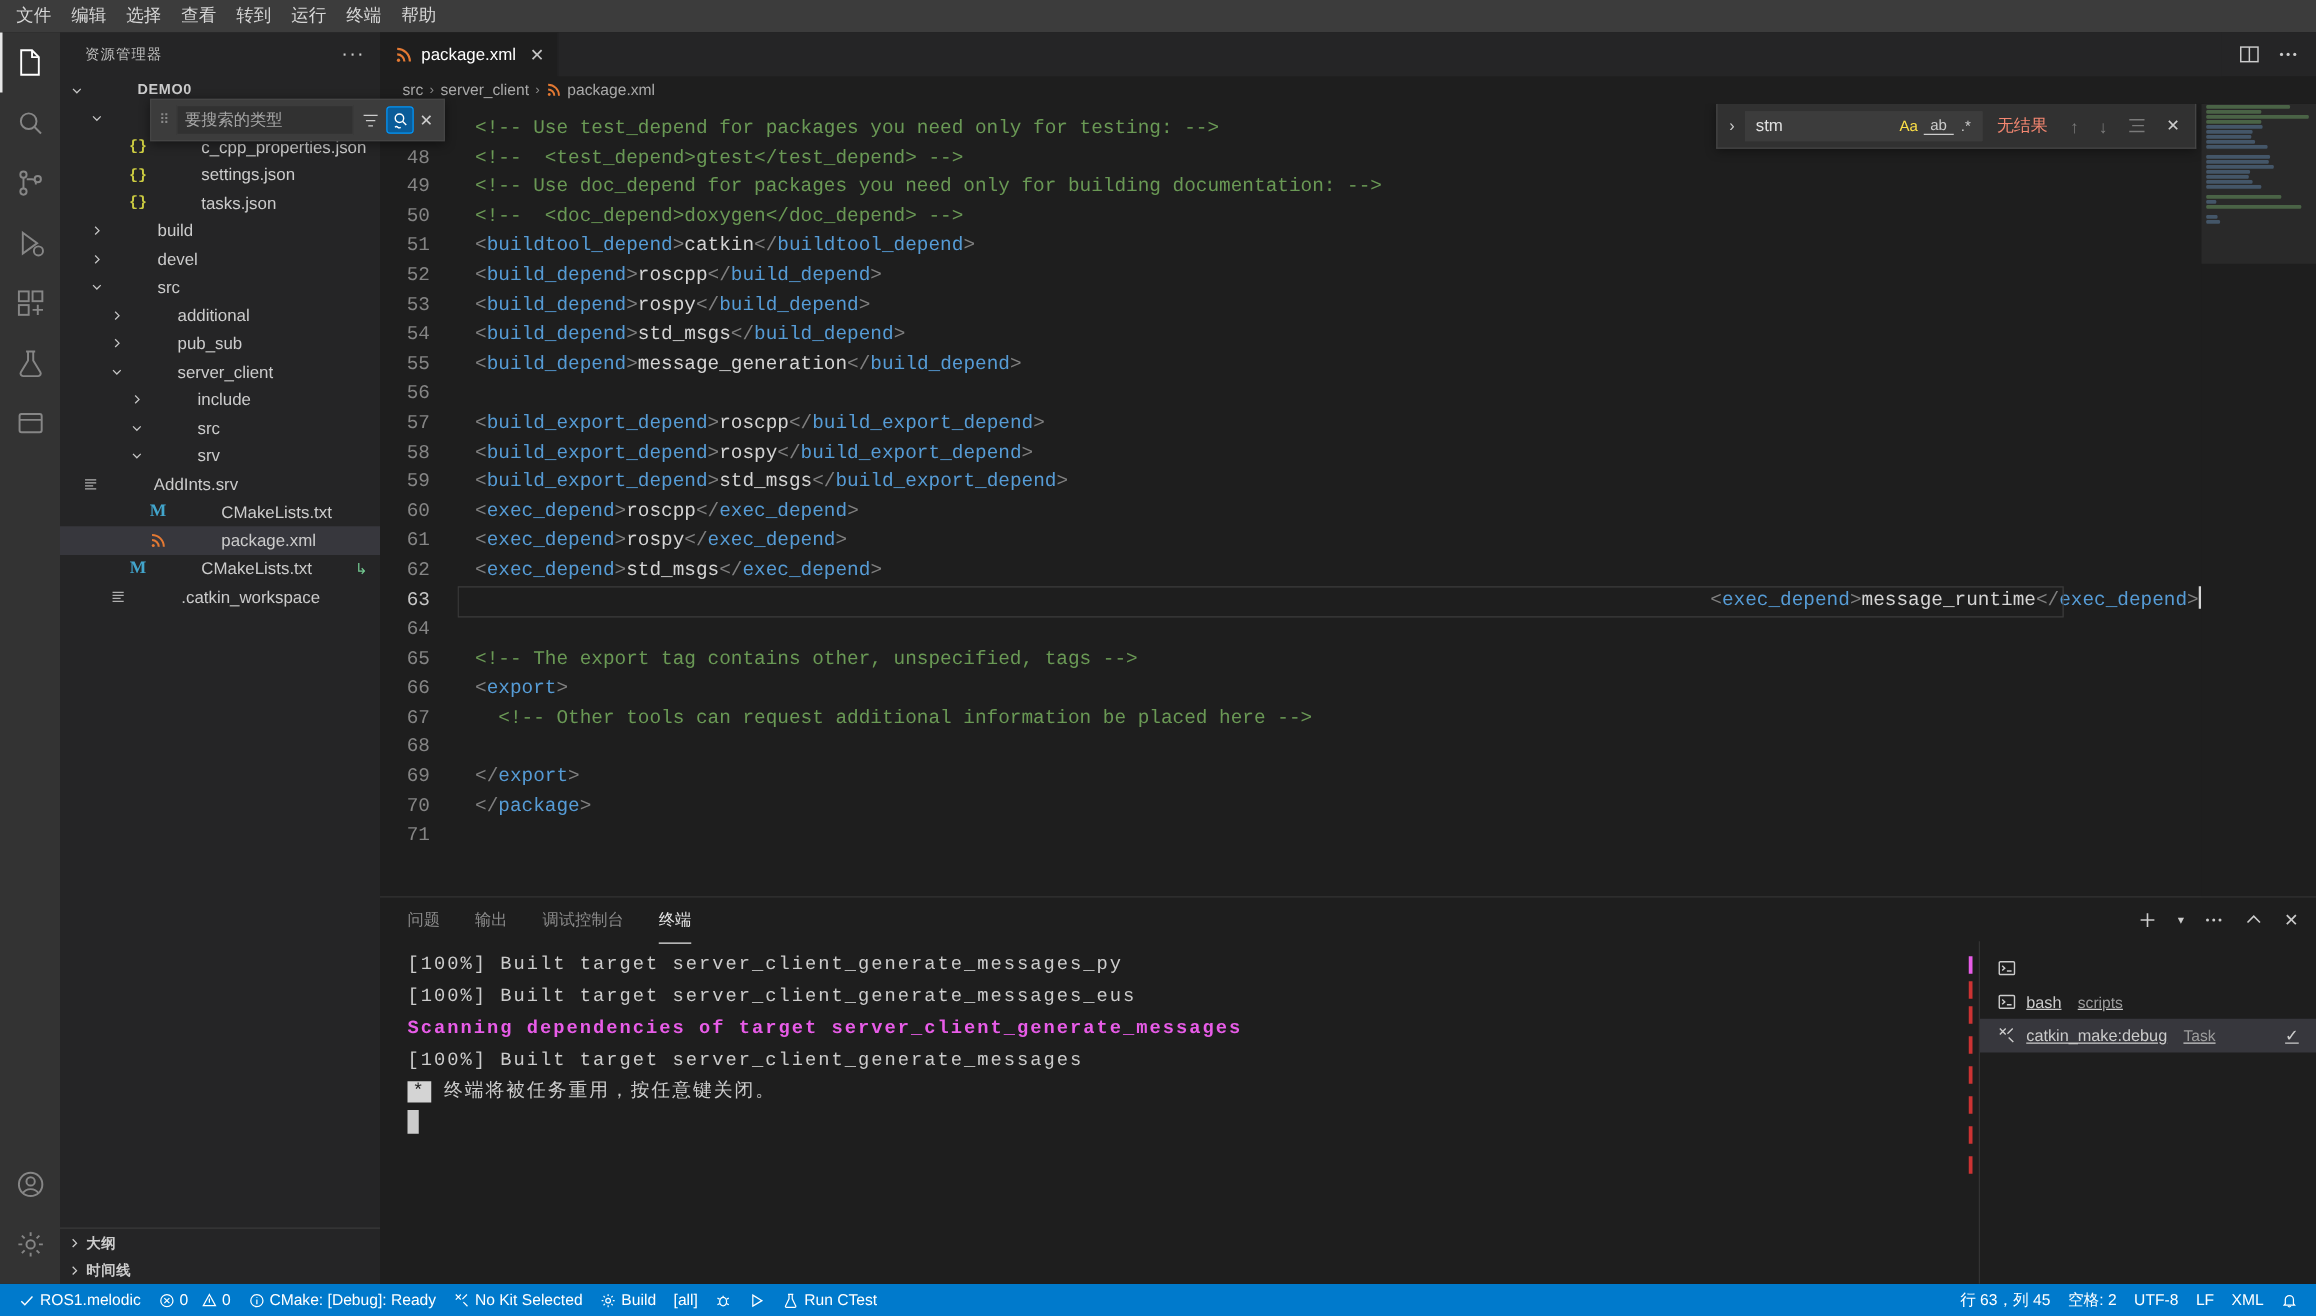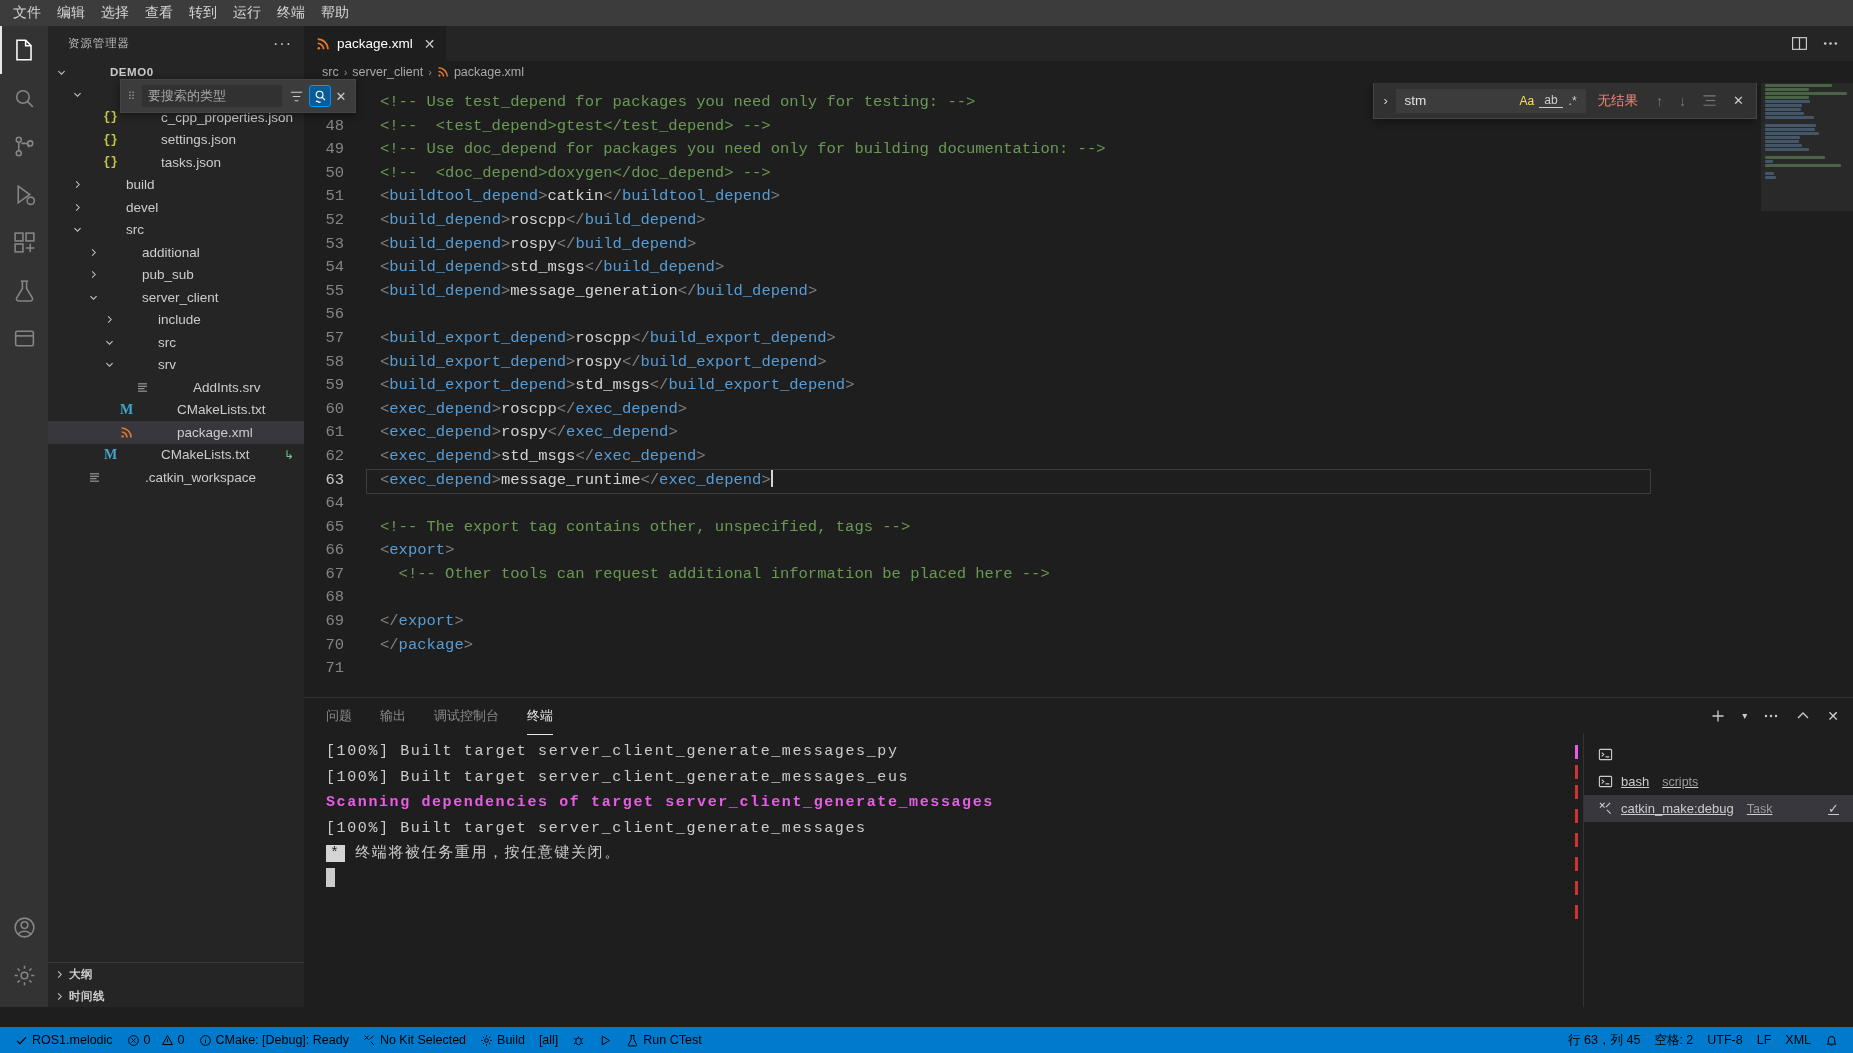--- a/index.html
+++ b/index.html
@@ -86,21 +86,21 @@
 
   
   .codearea{ flex:1; position:relative; overflow:hidden; display:flex;}
   .gutter{ width:62px; flex:0 0 62px; text-align:right; padding-right:22px; padding-top:8px;
      color:#858585; font-family:"Liberation Mono",monospace; font-size:15.5px; line-height:23.6px;}
   .gutter .cur{ color:#c6c6c6; }
   .codelines{ flex:1; padding-top:8px; font-family:"Liberation Mono",monospace;
      font-size:15.5px; line-height:23.6px; white-space:pre; position:relative; min-width:0;
      overflow:hidden; padding-left:14px;}
   .ln{ height:23.6px; }
-  .ln.current{ position:relative;}
+  .ln.current{ position:relative;text-align:right;}
   .ln.current::after{ content:""; position:absolute; left:-14px; right:110px; top:0; height:23.6px;
      border:1px solid #3c3c3c; pointer-events:none;}
   .cmt{ color:#6a9955; }
   .tagp{ color:#808080; }
   .tag{ color:#569cd6; }
   .txt{ color:#d4d4d4; }
   .caret{ display:inline-block; width:2px; height:18px; background:#d4d4d4; vertical-align:-3px;}
 
   
   .minimap{ width:92px; flex:0 0 92px; position:relative; background:#1e1e1e; overflow:hidden;}
@@ -125,21 +125,21 @@
   .term-cursor{ display:inline-block; width:9px; height:19px; background:#cccccc; vertical-align:-4px;}
   .term-deco{ width:10px; position:relative; }
   .tasklist{ width:270px; flex:0 0 270px; border-left:1px solid #333333; padding-top:8px;}
   .task-row{ height:27px; display:flex; align-items:center; gap:8px; padding-left:14px; font-size:13px;text-decoration:underline;}
   .task-row.sel{ background:#37373d; }
   .task-row .sub{ color:#9c9c9c; margin-left:5px; font-size:12.5px;}
   .task-check{ margin-left:auto; margin-right:14px; color:#cccccc;}
 
   
   .statusbar{ height:26px; flex:0 0 26px; background:#007acc; display:flex; align-items:center;
-     color:#000000; font-size:12.5px; padding:0 8px;margin-top:20px;}
+     color:#ffffff; font-size:12.5px; padding:0 8px;}
   .st-item{ display:flex; align-items:center; gap:4px; padding:0 7px; height:26px; white-space:nowrap;}
   .st-right{ margin-left:auto; display:flex; align-items:center;}
   svg{ display:block; }
 </style>
 </head>
 <body>
 
 <div class="app">
 
 
@@ -327,21 +327,21 @@
             <span class="lbl">src</span>
           </div>
           <div class="row" style="padding-left: 54px;">
             <span class="chev">
               <svg width="11" height="11" viewBox="0 0 16 16" fill="none" stroke="currentColor" stroke-width="1.5">
                 <path d="M3.5 6l4.5 4.5L12.5 6"></path>
               </svg>
             </span>
             <span class="lbl">srv</span>
           </div>
-          <div class="row" style="padding-left: 70px;">
+          <div class="row" style="">
             <span class="chev"></span>
             <span class="ficon">
               <span class="ic-txt">
                 <svg width="13" height="13" viewBox="0 0 16 16" fill="none" stroke="currentColor" stroke-width="1.2">
                   <path d="M2.5 3.5h11M2.5 6.5h11M2.5 9.5h8M2.5 12.5h11"></path>
                 </svg>
               </span>
             </span>
             <span class="lbl">AddInts.srv</span>
           </div>

